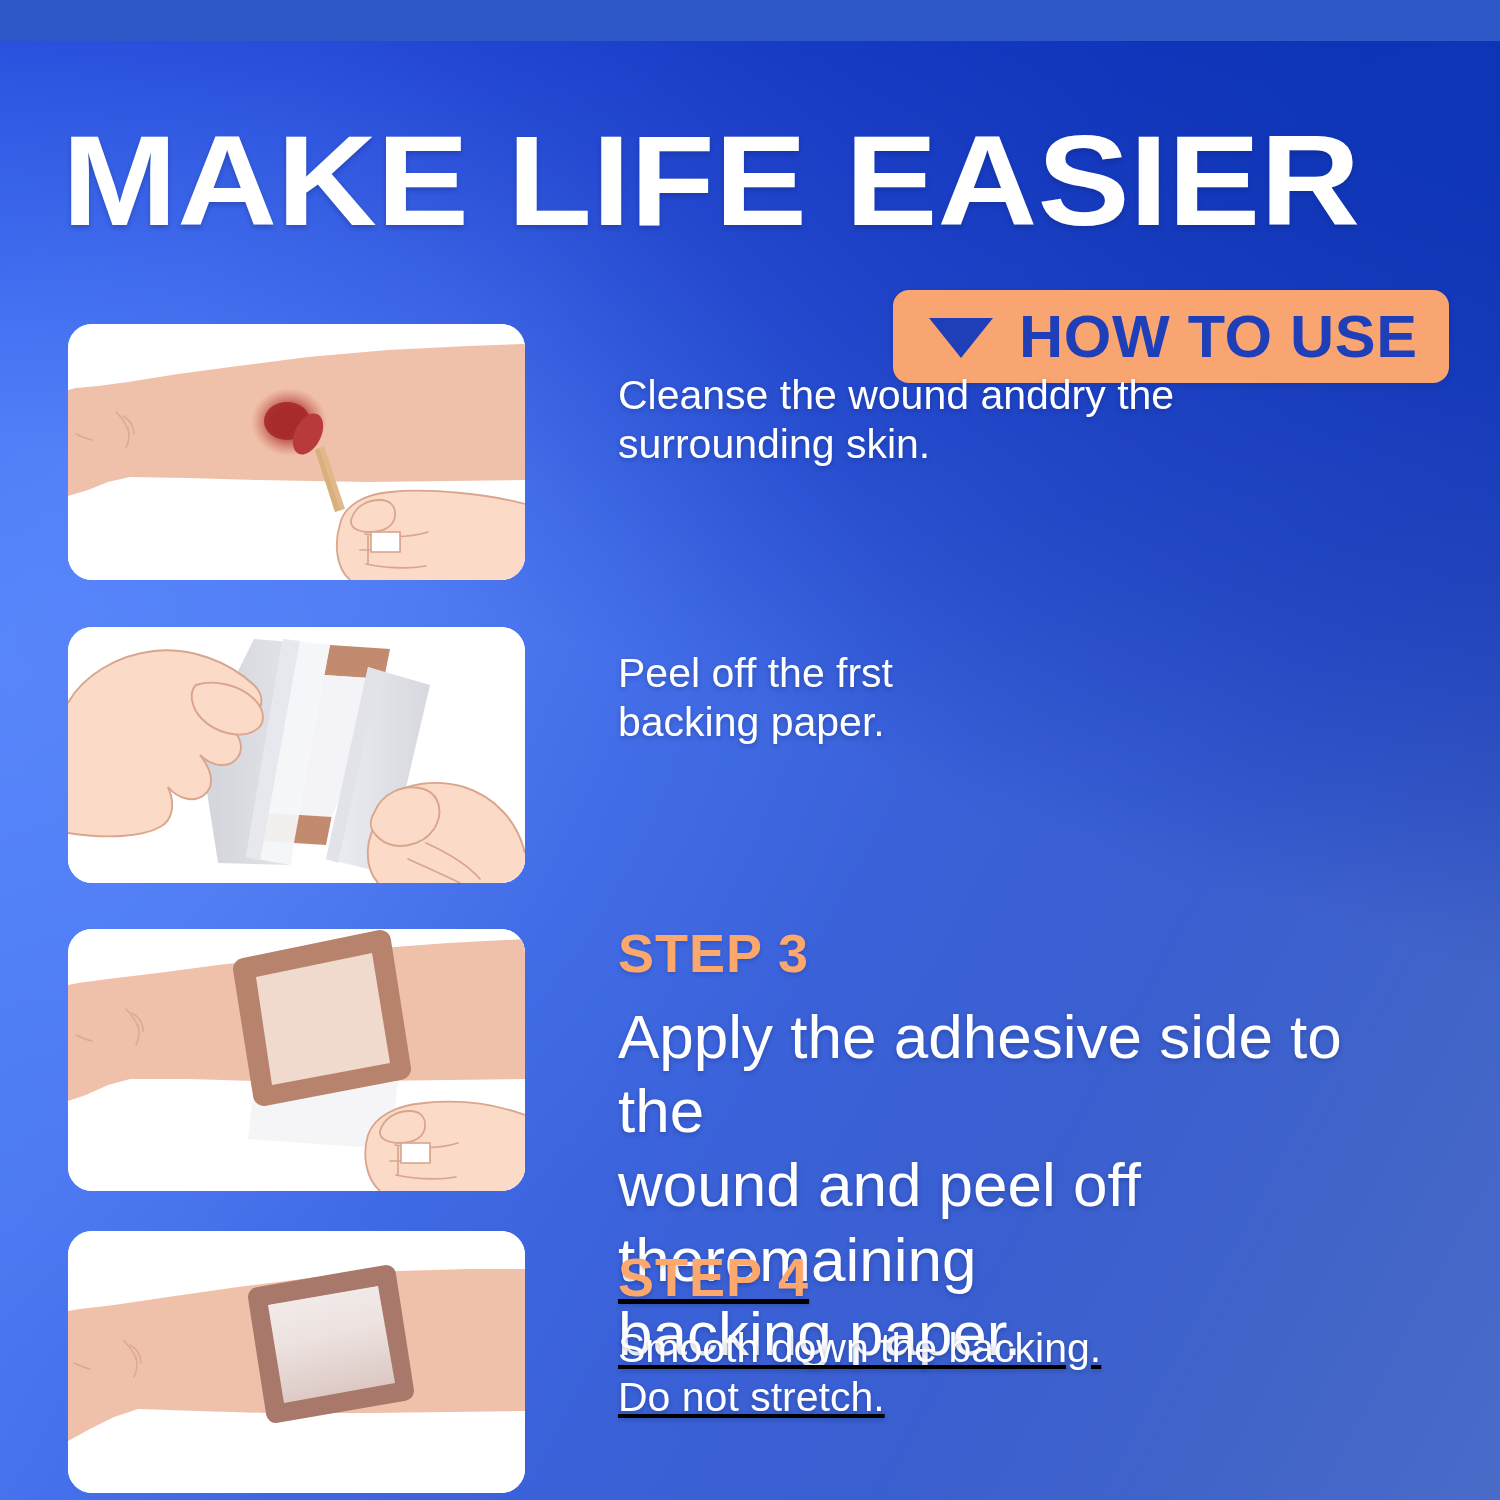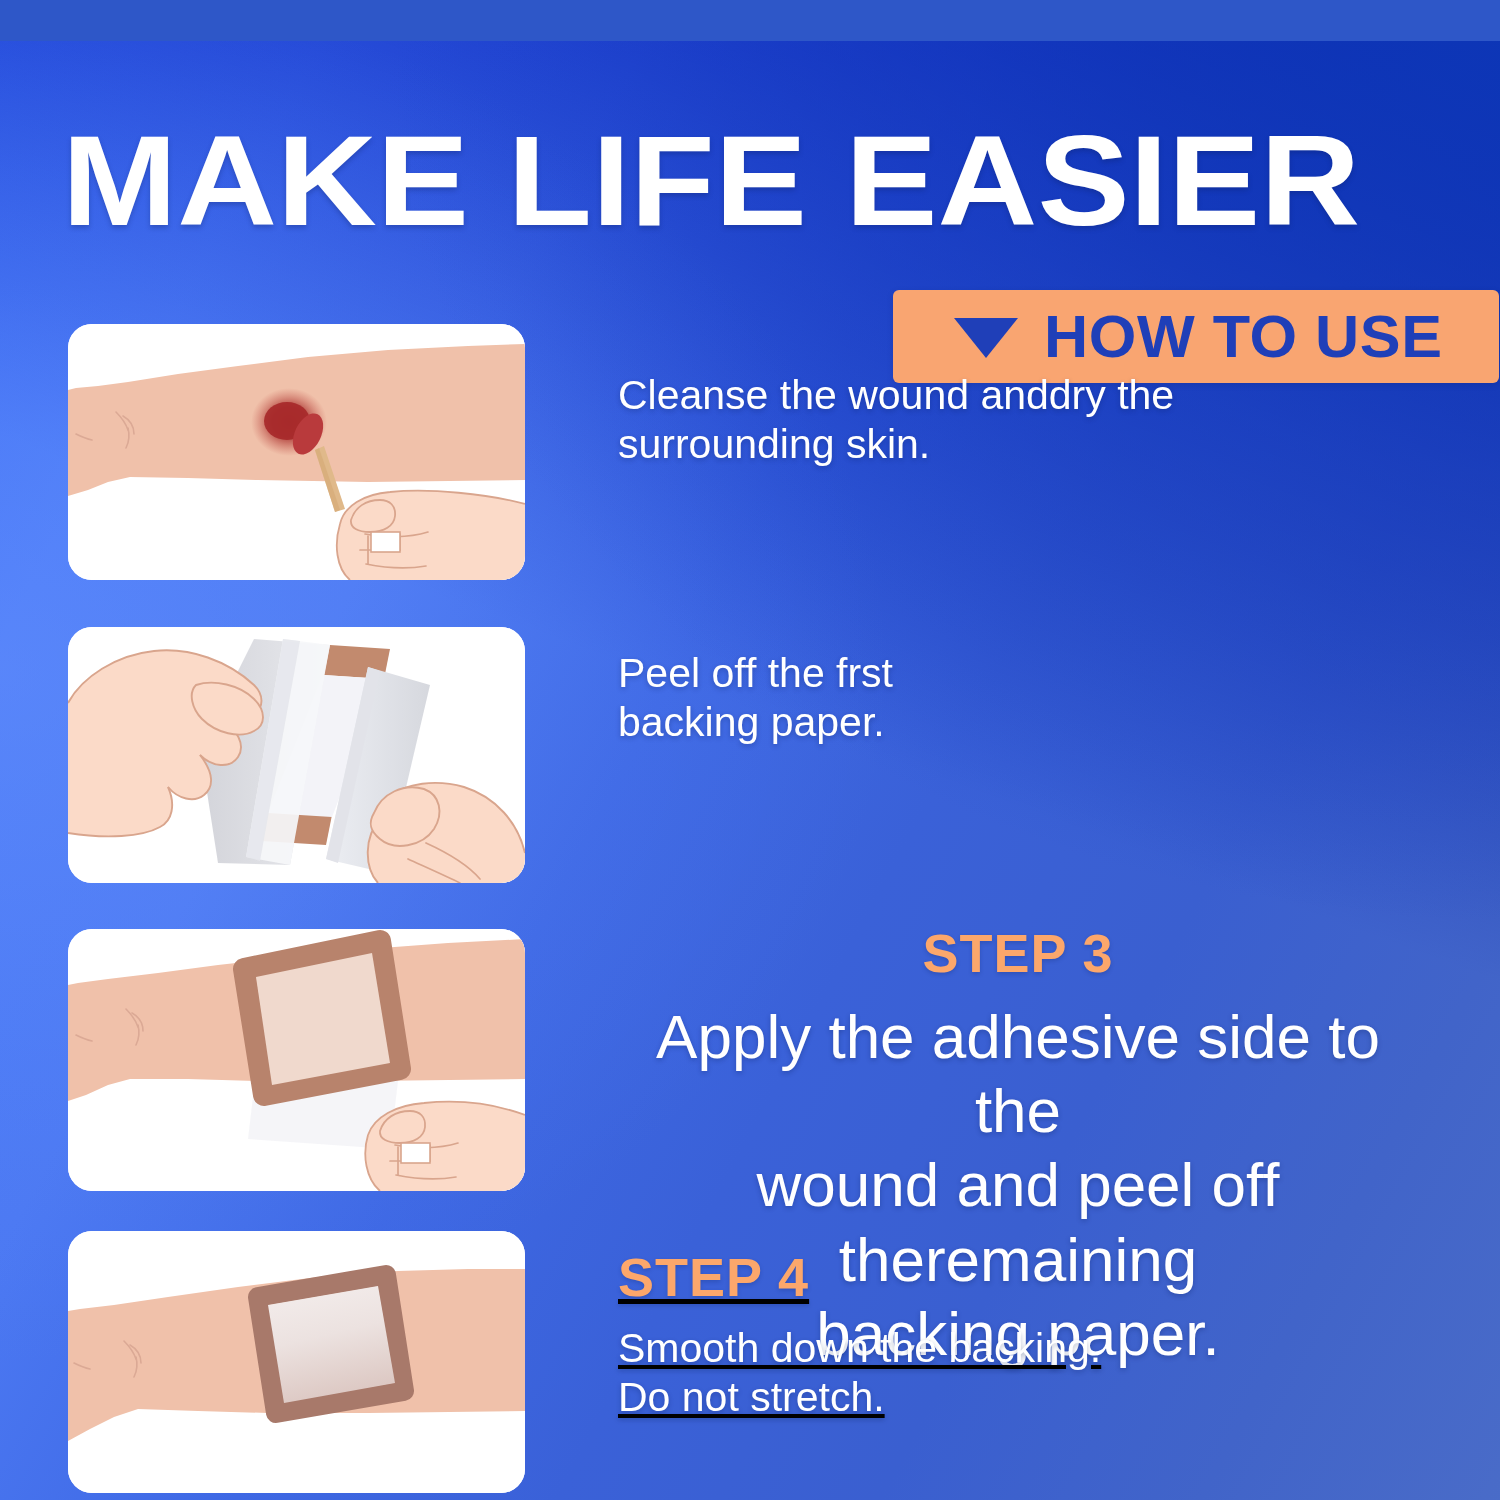--- a/index.html
+++ b/index.html
@@ -62,24 +62,24 @@
     transform-origin: left top;
     white-space: nowrap;
     text-shadow: 0 3px 5px rgba(10,30,90,0.28);
   }
 
   
   #howto-badge {
     position: absolute;
     left: 893px;
     top: 249px;
-    width: 606px;
+    width: 556px;
     height: 93px;
     background: #f9a571;
-    border-radius: 6px;
+    border-radius: 16px;
     display: flex;
     align-items: center;
     justify-content: center;
     gap: 30px;
     box-shadow: 0 2px 6px rgba(10,30,90,0.18);
   }
   #howto-triangle {
     width: 0;
     height: 0;
     border-left: 32px solid transparent;
@@ -113,21 +113,21 @@
   .panel svg { display: block; width: 100%; height: 100%; }
 
   
   .step {
     position: absolute;
     left: 618px;
     width: 800px;
   }
   #step-1 { top: 330px; }
   #step-2 { top: 608px; }
-  #step-3 { top: 884px; text-align: center; }
+  #step-3 { top: 884px; }
   #step-4 { top: 1208px; text-decoration: underline; }
 
   .step-label {
     color: #fca76b;
     font-size: 54px;
     font-weight: 700;
     letter-spacing: 1px;
     line-height: 1.05;
     margin: 0 0 18px 0;
     text-shadow: 0 2px 4px rgba(10,30,90,0.22);

